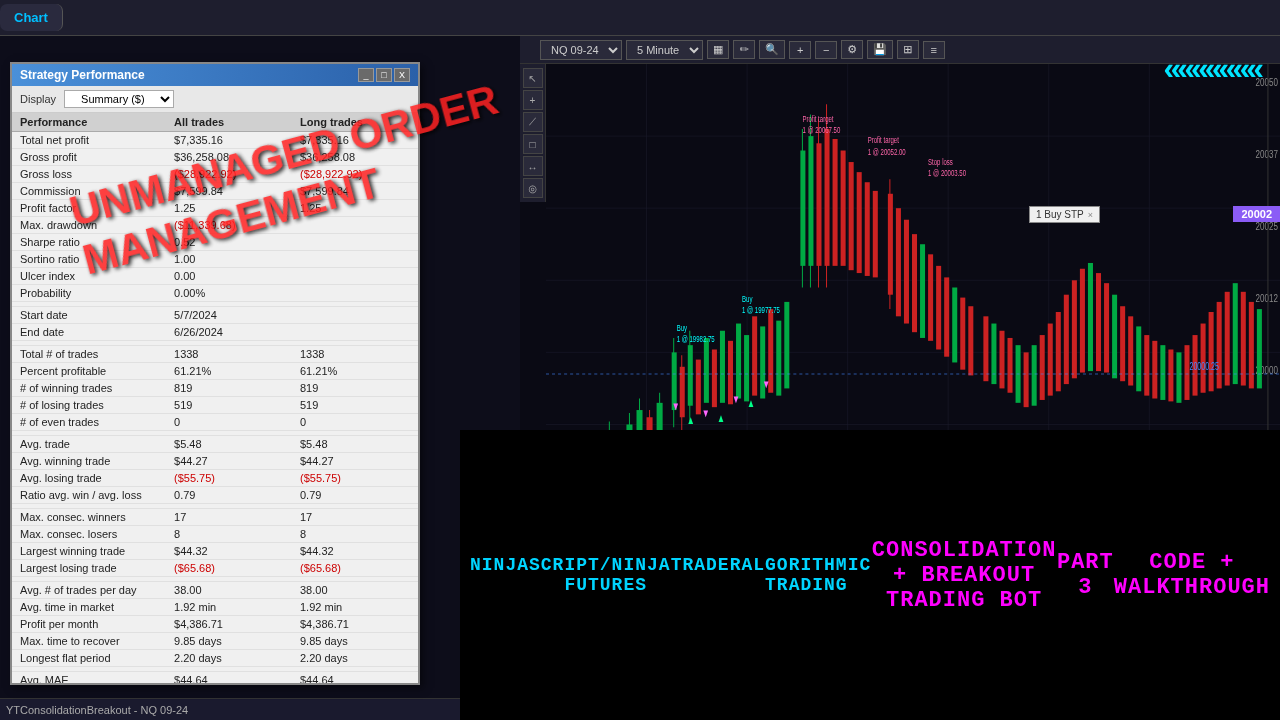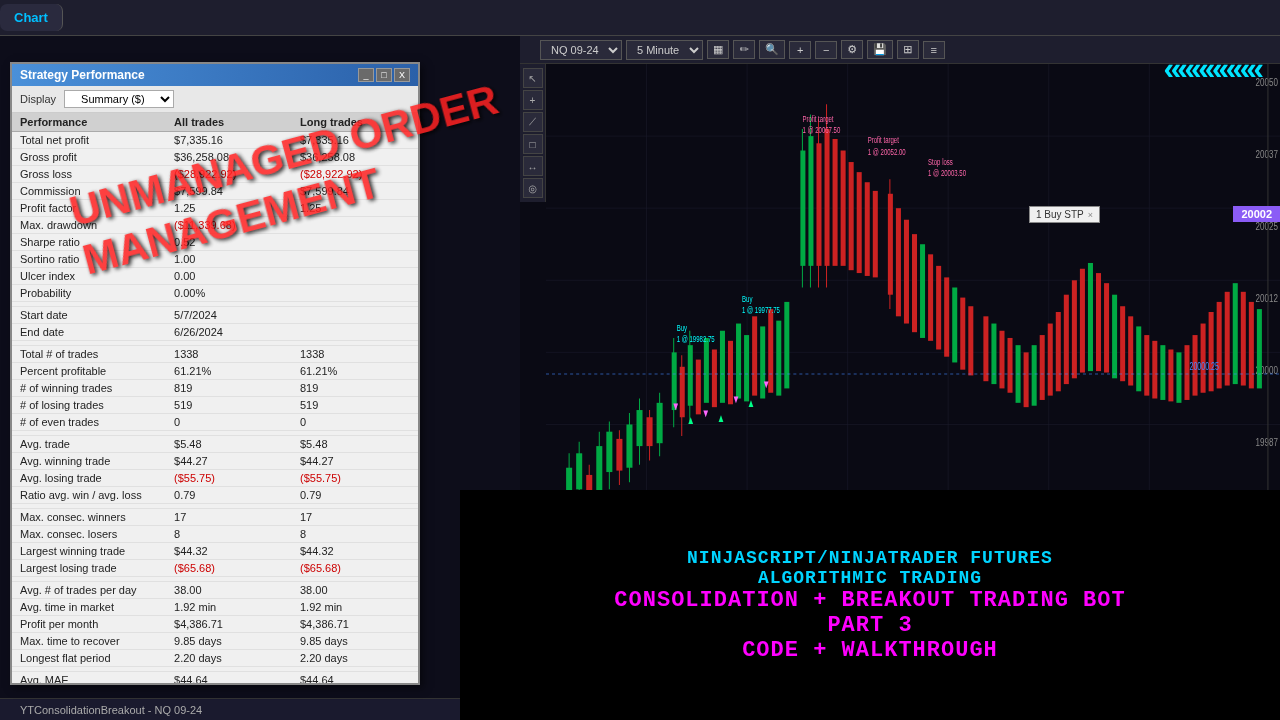--- a/index.html
+++ b/index.html
@@ -255,25 +255,25 @@
       font-size: 32px;
       font-weight: 900;
       letter-spacing: -4px;
       pointer-events: none;
     }
 
     
     #bottom-overlay {
       position: absolute;
       bottom: 0; left: 460px; right: 0;
-      height: 230px;
+      height: 290px;
       background: #000;
       z-index: 15;
       display: flex;
-      flex-direction: column;
+      flex-direction: row;
       align-items: center;
       justify-content: center;
       padding: 10px;
     }
     #title-line1 {
       color: #00d4ff;
       font-size: 18px;
       font-weight: bold;
       font-family: 'Courier New', monospace;
       text-align: center;
@@ -314,21 +314,21 @@
 
     
     #status-bar {
       position: absolute;
       bottom: 0; left: 0;
       width: 538px;
       height: 22px;
       background: #1a1a2e;
       display: flex;
       align-items: center;
-      padding: 0 20px;
+      padding: 0 6px;
       border-top: 1px solid #333;
     }
     #status-text {
       color: #aaa;
       font-size: 11px;
     }
 
     
     #chart-svg {
       position: absolute;

